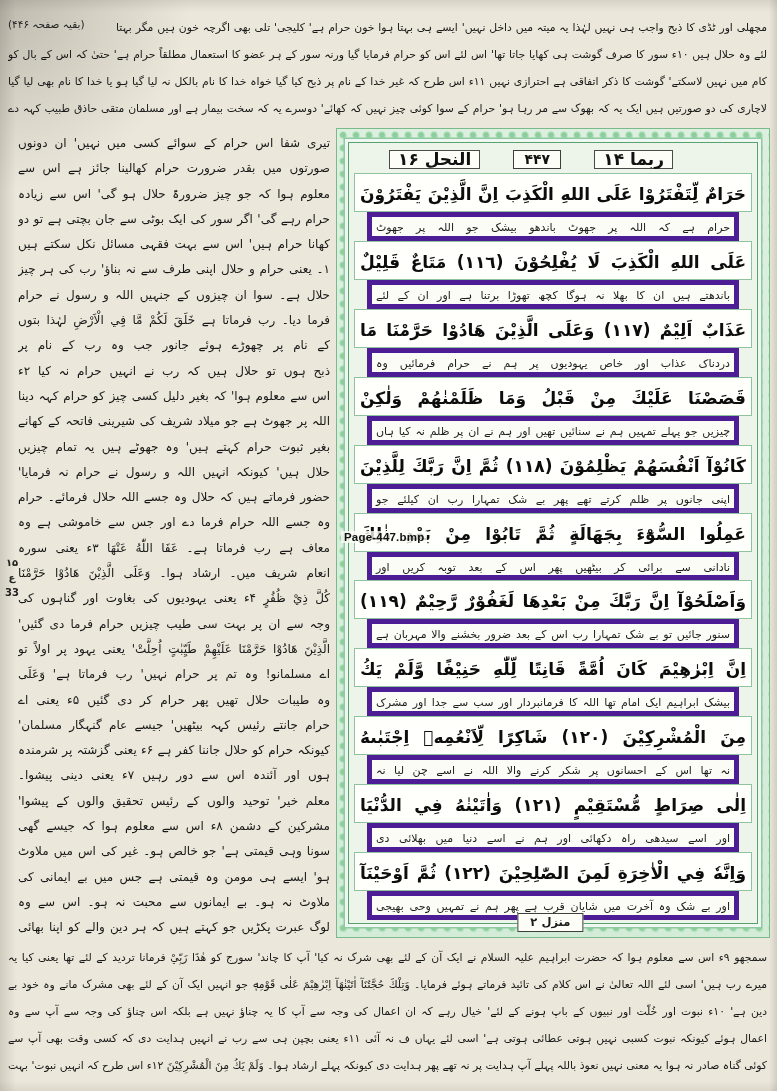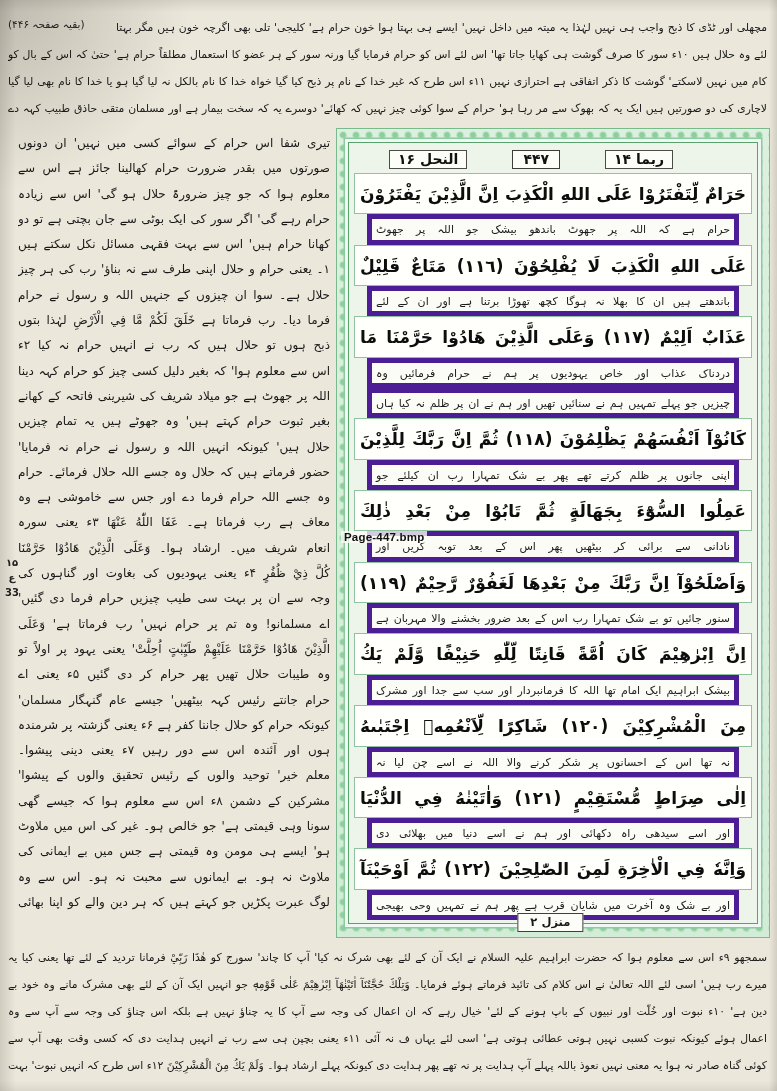--- a/index.html
+++ b/index.html
@@ -63,21 +63,21 @@
     border:1.5px solid #57a26d;
     box-shadow:0 0 0 3px rgba(255,255,255,.85), 0 0 0 4.5px #8fc9a0;
     background:#edf5ea;
   }
   .frame-header{
     height:28px;display:flex;align-items:center;justify-content:space-between;
     direction:ltr;padding:2px 84px 0 40px;
   }
   .hbox{
     background:#fdfdf8;border:1px solid #4a4a46;color:#111;
-    font-size:14px;font-weight:bold;line-height:17px;padding:0 8px;
+    font-size:17px;font-weight:bold;line-height:17px;padding:0 8px;
     white-space:nowrap;
   }
   .hbox.pageno{font-size:14px;border-color:#3c3c38;padding:0 10px;}
   .frame-rows{
     display:flex;flex-direction:column;justify-content:space-between;
     height:calc(100% - 30px);padding:0 5px 3px;box-sizing:border-box;
   }
   .vrow{overflow:hidden;text-align:justify;text-align-last:justify;}
   .vrow.arabic{
     background:#fffffb;border:1px solid #8fc3a0;
@@ -118,33 +118,34 @@
 
   <div class="left-col">
       <div class="cline">تیری شفا اس حرام کے سوائے کسی میں نہیں' ان دونوں</div>
       <div class="cline">صورتوں میں بقدر ضرورت حرام کھالینا جائز ہے اس سے</div>
       <div class="cline">معلوم ہوا کہ جو چیز ضرورۃً حلال ہو گی' اس سے زیادہ</div>
       <div class="cline">حرام رہے گی' اگر سور کی ایک بوٹی سے جان بچتی ہے تو دو</div>
       <div class="cline">کھانا حرام ہیں' اس سے بہت فقہی مسائل نکل سکتے ہیں</div>
       <div class="cline">۱۔ یعنی حرام و حلال اپنی طرف سے نہ بناؤ' رب کی ہر چیز</div>
       <div class="cline">حلال ہے۔ سوا ان چیزوں کے جنہیں اللہ و رسول نے حرام</div>
       <div class="cline">فرما دیا۔ رب فرماتا ہے خَلَقَ لَكُمْ مَّا فِي الْاَرْضِ لہٰذا بتوں</div>
+      <div class="cline">کے نام پر چھوڑے ہوئے جانور جب وہ رب کے نام پر</div>
       <div class="cline">ذبح ہوں تو حلال ہیں کہ رب نے انہیں حرام نہ کیا ۲ء</div>
       <div class="cline">اس سے معلوم ہوا' کہ بغیر دلیل کسی چیز کو حرام کہہ دینا</div>
       <div class="cline">اللہ پر جھوٹ ہے جو میلاد شریف کی شیرینی فاتحہ کے کھانے</div>
       <div class="cline">بغیر ثبوت حرام کہتے ہیں' وہ جھوٹے ہیں یہ تمام چیزیں</div>
       <div class="cline">حلال ہیں' کیونکہ انہیں اللہ و رسول نے حرام نہ فرمایا'</div>
       <div class="cline">حضور فرماتے ہیں کہ حلال وہ جسے اللہ حلال فرمائے۔ حرام</div>
       <div class="cline">وہ جسے اللہ حرام فرما دے اور جس سے خاموشی ہے وہ</div>
       <div class="cline">معاف ہے رب فرماتا ہے۔ عَفَا اللّٰهُ عَنْهَا ۳ء یعنی سورہ</div>
       <div class="cline">انعام شریف میں۔ ارشاد ہوا۔ وَعَلَى الَّذِيْنَ هَادُوْا حَرَّمْنَا</div>
       <div class="cline">كُلَّ ذِيْ ظُفُرٍ ۴ء یعنی یہودیوں کی بغاوت اور گناہوں کی</div>
       <div class="cline">وجہ سے ان پر بہت سی طیب چیزیں حرام فرما دی گئیں'</div>
+      <div class="cline">الَّذِيْنَ هَادُوْا حَرَّمْنَا عَلَيْهِمْ طَيِّبٰتٍ اُحِلَّتْ' یعنی یہود پر اولاً تو</div>
       <div class="cline">اے مسلمانو! وہ تم پر حرام نہیں' رب فرماتا ہے' وَعَلَى</div>
-      <div class="cline">الَّذِيْنَ هَادُوْا حَرَّمْنَا عَلَيْهِمْ طَيِّبٰتٍ اُحِلَّتْ' یعنی یہود پر اولاً تو</div>
       <div class="cline">وہ طیبات حلال تھیں پھر حرام کر دی گئیں ۵ء یعنی اے</div>
       <div class="cline">حرام جانتے رئیس کہہ بیٹھیں' جیسے عام گنہگار مسلمان'</div>
       <div class="cline">کیونکہ حرام کو حلال جاننا کفر ہے ۶ء یعنی گزشتہ پر شرمندہ</div>
       <div class="cline">ہوں اور آئندہ اس سے دور رہیں ۷ء یعنی دینی پیشوا۔</div>
       <div class="cline">معلم خیر' توحید والوں کے رئیس تحقیق والوں کے پیشوا'</div>
       <div class="cline">مشرکین کے دشمن ۸ء اس سے معلوم ہوا کہ جیسے گھی</div>
       <div class="cline">سونا وہی قیمتی ہے' جو خالص ہو۔ غیر کی اس میں ملاوٹ نہ</div>
       <div class="cline">ہو' ایسے ہی مومن وہ قیمتی ہے جس میں بے ایمانی کی</div>
       <div class="cline">ملاوٹ نہ ہو۔ بے ایمانوں سے محبت نہ ہو۔ اس سے وہ</div>
       <div class="cline">لوگ عبرت پکڑیں جو کہتے ہیں کہ ہر دین والے کو اپنا بھائی</div>
@@ -163,20 +164,21 @@
         <span class="hbox pageno">۴۴۷</span>
         <span class="hbox">ربما ۱۴</span>
       </div>
       <div class="frame-rows">
           <div class="vrow arabic">حَرَامٌ لِّتَفْتَرُوْا عَلَى اللهِ الْكَذِبَ اِنَّ الَّذِيْنَ يَفْتَرُوْنَ</div>
           <div class="vrow urdu">حرام ہے کہ اللہ پر جھوٹ باندھو بیشک جو اللہ پر جھوٹ</div>
           <div class="vrow arabic">عَلَى اللهِ الْكَذِبَ لَا يُفْلِحُوْنَ (١١٦) مَتَاعٌ قَلِيْلٌ وَّلَهُمْ</div>
           <div class="vrow urdu">باندھتے ہیں ان کا بھلا نہ ہوگا کچھ تھوڑا برتنا ہے اور ان کے لئے</div>
           <div class="vrow arabic">عَذَابٌ اَلِيْمٌ (١١٧) وَعَلَى الَّذِيْنَ هَادُوْا حَرَّمْنَا مَا</div>
           <div class="vrow urdu">دردناک عذاب اور خاص یہودیوں پر ہم نے حرام فرمائیں وہ</div>
+          <div class="vrow arabic">قَصَصْنَا عَلَيْكَ مِنْ قَبْلُ وَمَا ظَلَمْنٰهُمْ وَلٰكِنْ</div>
           <div class="vrow urdu">چیزیں جو پہلے تمہیں ہم نے سنائیں تھیں اور ہم نے ان پر ظلم نہ کیا ہاں وہی</div>
           <div class="vrow arabic">كَانُوْآ اَنْفُسَهُمْ يَظْلِمُوْنَ (١١٨) ثُمَّ اِنَّ رَبَّكَ لِلَّذِيْنَ</div>
           <div class="vrow urdu">اپنی جانوں پر ظلم کرتے تھے پھر بے شک تمہارا رب ان کیلئے جو</div>
           <div class="vrow arabic">عَمِلُوا السُّوْٓءَ بِجَهَالَةٍ ثُمَّ تَابُوْا مِنْ بَعْدِ ذٰلِكَ</div>
           <div class="vrow urdu">نادانی سے برائی کر بیٹھیں پھر اس کے بعد توبہ کریں اور</div>
           <div class="vrow arabic">وَاَصْلَحُوْآ اِنَّ رَبَّكَ مِنْ بَعْدِهَا لَغَفُوْرٌ رَّحِيْمٌ (١١٩) ع</div>
           <div class="vrow urdu">سنور جائیں تو بے شک تمہارا رب اس کے بعد ضرور بخشنے والا مہربان ہے</div>
           <div class="vrow arabic">اِنَّ اِبْرٰهِيْمَ كَانَ اُمَّةً قَانِتًا لِّلّٰهِ حَنِيْفًا وَّلَمْ يَكُ</div>
           <div class="vrow urdu">بیشک ابراہیم ایک امام تھا اللہ کا فرمانبردار اور سب سے جدا اور مشرک</div>
           <div class="vrow arabic">مِنَ الْمُشْرِكِيْنَ (١٢٠) شَاكِرًا لِّاَنْعُمِهٖ اِجْتَبٰىهُ وَهَدٰىهُ</div>

